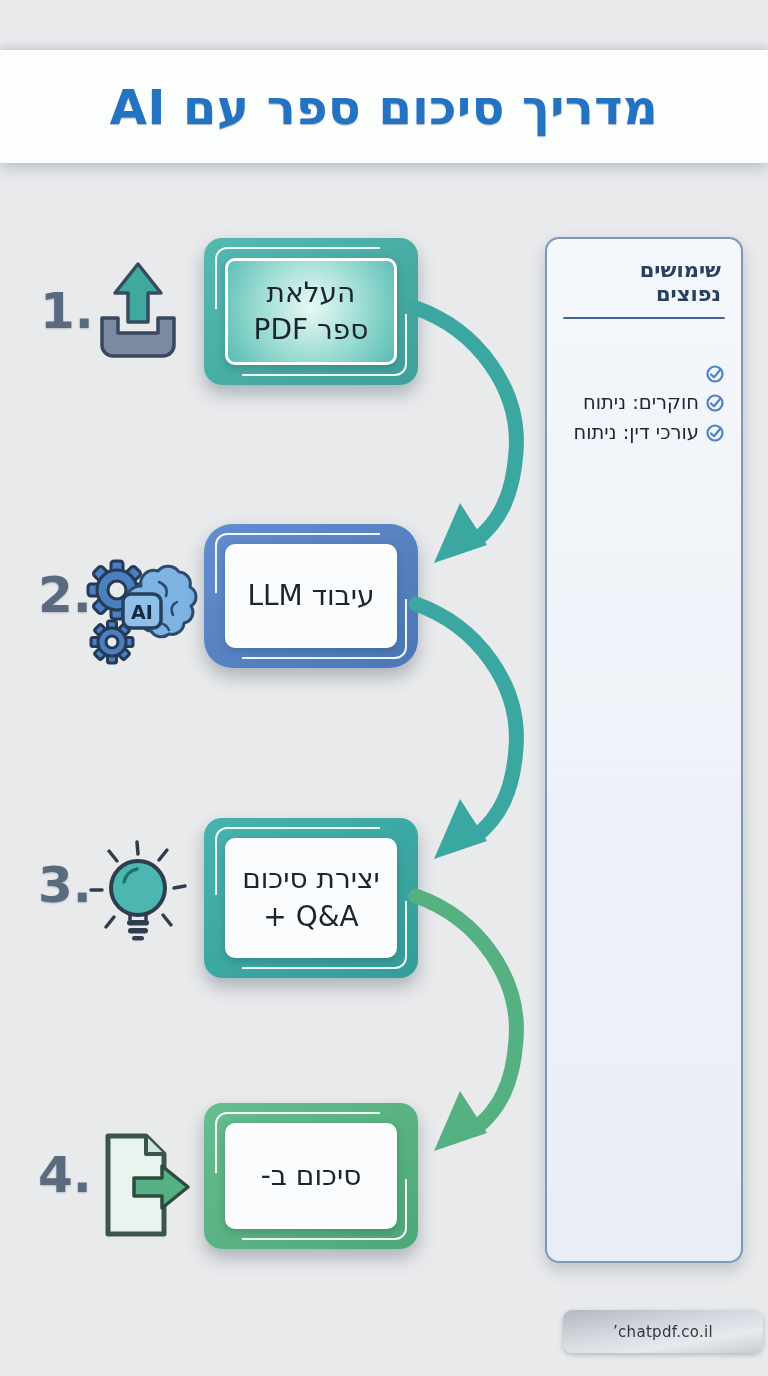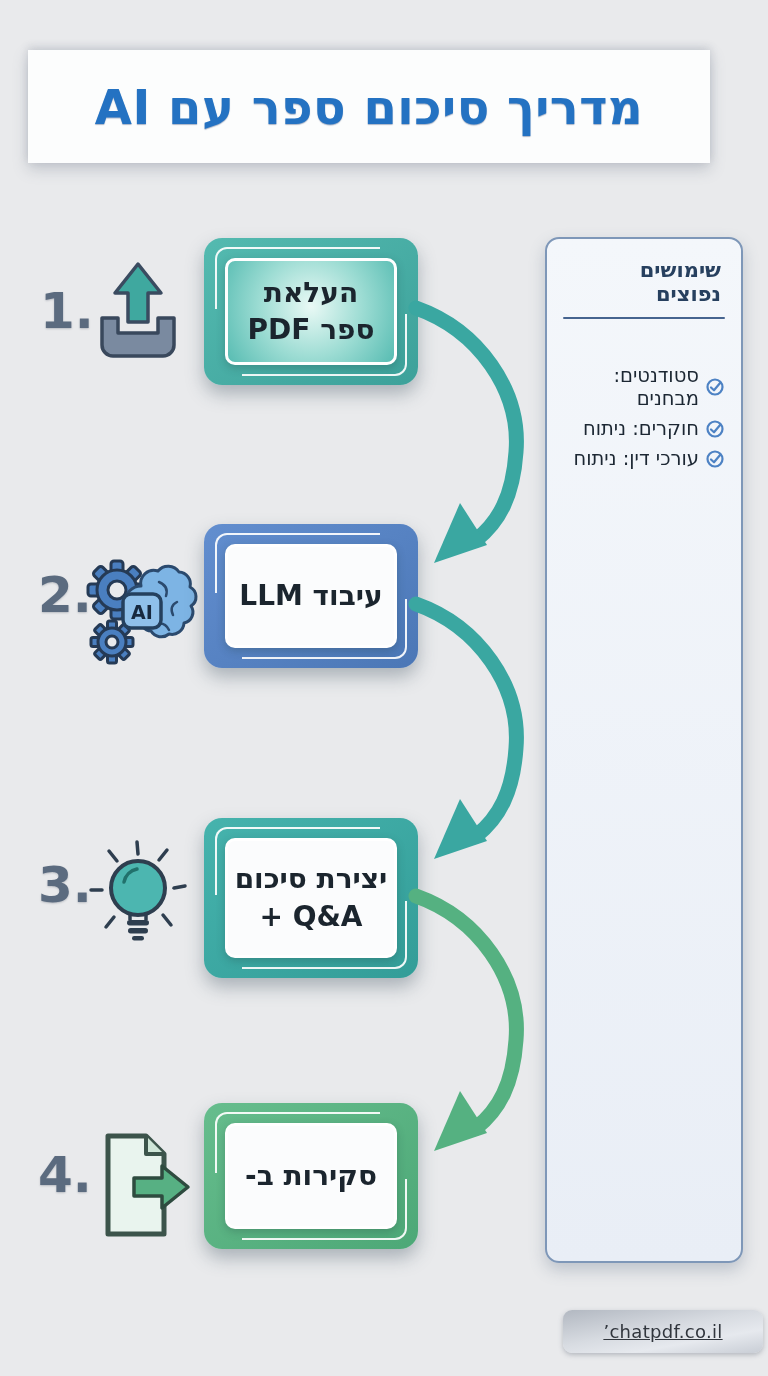--- a/index.html
+++ b/index.html
@@ -1,70 +1,70 @@
 <!DOCTYPE html>
 <html lang="he"><head>
 <meta charset="utf-8">
 <style>
   html,body{margin:0;padding:0;}
   body{font-family:"DejaVu Sans","Liberation Sans",sans-serif;background:#d9dadd;}
   .page{position:relative;width:768px;height:1376px;background:#e9eaec;overflow:hidden;margin:0 auto;}
 
   
-  .title-band{position:absolute;top:50px;left:0;width:682px;height:113px;background:#fcfdfd;
+  .title-band{position:absolute;top:50px;left:0;width:768px;height:113px;background:#fcfdfd;
     box-shadow:0 -3px 8px rgba(90,100,120,.18),0 6px 14px rgba(90,100,120,.28);
-    display:flex;align-items:center;justify-content:center;margin-left:28px;}
+    display:flex;align-items:center;justify-content:center;}
   .title-text{direction:rtl;font-size:48px;font-weight:bold;color:#2472c2;letter-spacing:.5px;
     text-shadow:0 1px 1px rgba(20,50,100,.35);}
 
   
   .step-number{position:absolute;font-size:50px;font-weight:bold;color:#5b6b7f;
     text-shadow:0 1px 2px rgba(40,50,70,.25);}
   .n1{left:40px;top:282px;} .n2{left:38px;top:566px;} .n3{left:38px;top:856px;} .n4{left:38px;top:1146px;}
 
   .step-icon{position:absolute;}
   .i1{left:92px;top:258px;} .i2{left:85px;top:548px;text-align:center;} .i3{left:86px;top:838px;} .i4{left:92px;top:1126px;}
 
   .flow-box{position:absolute;left:204px;width:214px;border-radius:18px;
     box-shadow:0 9px 18px rgba(55,75,90,.35);}
   .b1{top:238px;height:147px;background:linear-gradient(145deg,#54bab0,#3da19a);}
-  .b2{top:524px;height:144px;background:linear-gradient(145deg,#628ecf,#4b77b6);}
+  .b2{top:524px;height:144px;background:linear-gradient(145deg,#628ecf,#4b77b6);border-radius:28px;}
   .b3{top:818px;height:160px;background:linear-gradient(145deg,#46b3ad,#339d98);}
   .b4{top:1103px;height:146px;background:linear-gradient(145deg,#66bd8d,#4da877);}
   .deco-tl{position:absolute;top:9px;left:11px;right:38px;bottom:52%;
     border-top:2.5px solid rgba(255,255,255,.92);border-left:2.5px solid rgba(255,255,255,.92);
     border-top-left-radius:12px;pointer-events:none;}
   .deco-br{position:absolute;bottom:9px;right:11px;left:38px;top:52%;
     border-bottom:2.5px solid rgba(255,255,255,.92);border-right:2.5px solid rgba(255,255,255,.92);
     border-bottom-right-radius:12px;pointer-events:none;}
   .inner-box{position:absolute;top:20px;bottom:20px;left:21px;right:21px;border-radius:10px;
     background:#fbfcfd;border:3px solid #ffffff;display:flex;flex-direction:column;
     align-items:center;justify-content:center;gap:3px;box-shadow:0 3px 8px rgba(30,60,60,.25);}
   .inner-mint{background:radial-gradient(circle at 50% 45%,#e9f9f5 0%,#9cdcd3 52%,#57bcb2 100%);}
-  .box-line{font-size:28px;font-weight:bold;color:#1b252e;line-height:1.22;white-space:nowrap;}
+  .box-line{font-size:28px;font-weight:normal;color:#1b252e;line-height:1.22;white-space:nowrap;}
 
   
   .flow-arrow{position:absolute;width:135px;height:270px;}
   .a1{left:402px;top:300px;} .a2{left:402px;top:596px;} .a3{left:402px;top:888px;}
 
   
   .sidebar{position:absolute;left:545px;top:237px;width:198px;height:1026px;box-sizing:border-box;
     background:linear-gradient(180deg,#f4f7fb,#e9eef6);border:2px solid #7e97b8;border-radius:14px;
     box-shadow:0 7px 16px rgba(90,105,130,.30);}
   .sidebar-title{direction:rtl;margin:19px 20px 0 28px;font-size:21px;font-weight:bold;color:#27405f;}
   .sidebar-divider{margin:11px 16px 0 16px;height:2px;background:#46648f;border-radius:1px;}
   .sidebar-list{direction:rtl;margin:45px 16px 0 12px;display:flex;flex-direction:column;gap:7px;}
   .sidebar-item{display:flex;align-items:center;gap:6px;font-size:19.5px;color:#1c2733;}
   .check-icon{flex:0 0 auto;display:inline-flex;}
 
   
   .site-badge{position:absolute;left:563px;top:1310px;width:200px;height:43px;border-radius:9px;
     background:linear-gradient(170deg,#b2b8c1 0%,#d7dbe1 45%,#e6e9ee 70%,#c8cdd5 100%);
     box-shadow:0 2px 5px rgba(80,90,105,.35);display:flex;align-items:center;justify-content:center;}
-  .site-text{direction:ltr;font-size:18px;color:#31363d;letter-spacing:.3px;text-decoration:underline;}
+  .site-text{direction:ltr;font-size:15px;color:#31363d;letter-spacing:.3px;}
 </style>
 </head>
 <body>
 
 <div class="page">
 
   <div class="title-band">
     <div class="title-text">מדריך סיכום ספר עם AI</div>
   </div>
 
@@ -173,21 +173,21 @@
     <div class="inner-box">
       <div class="box-line" dir="rtl">יצירת סיכום</div>
       <div class="box-line" dir="ltr">+ Q&amp;A</div>
     </div>
   </div>
 
   <div class="flow-box b4">
     <div class="deco-tl"></div>
     <div class="deco-br"></div>
     <div class="inner-box">
-      <div class="box-line" dir="rtl">סקירות ב-</div>
+      <div class="box-line" dir="rtl">סיכום ב-</div>
     </div>
   </div>
 
   <svg class="flow-arrow a1" viewBox="0 0 135 270">
     <path d="M14 8 C 76 30, 119 90, 114 152 C 111 196, 97 222, 74 240" fill="none" stroke="#3aa7a1" stroke-width="15" stroke-linecap="round"></path>
     <polygon points="32,263 85,245 58,203" fill="#3aa7a1"></polygon>
   </svg>
   <svg class="flow-arrow a2" viewBox="0 0 135 270">
     <path d="M14 8 C 76 30, 119 90, 114 152 C 111 196, 97 222, 74 240" fill="none" stroke="#3aa7a1" stroke-width="15" stroke-linecap="round"></path>
     <polygon points="32,263 85,245 58,203" fill="#3aa7a1"></polygon>
@@ -201,21 +201,20 @@
     <div class="sidebar-title">שימושים נפוצים</div>
     <div class="sidebar-divider"></div>
     <div class="sidebar-list">
       <div class="sidebar-item">
         <span class="check-icon">
           <svg width="20" height="20" viewBox="0 0 20 20">
               <circle cx="10" cy="10" r="7.5" fill="none" stroke="#4d82c4" stroke-width="2.2"></circle>
               <path d="M6 10.5 L9 13.3 L15.5 5.5" fill="none" stroke="#4d82c4" stroke-width="2.2" stroke-linecap="round" stroke-linejoin="round"></path>
             </svg>
         </span>
-        <span>סטודנטים: מבחנים</span>
       </div>
       <div class="sidebar-item">
         <span class="check-icon">
           <svg width="20" height="20" viewBox="0 0 20 20">
               <circle cx="10" cy="10" r="7.5" fill="none" stroke="#4d82c4" stroke-width="2.2"></circle>
               <path d="M6 10.5 L9 13.3 L15.5 5.5" fill="none" stroke="#4d82c4" stroke-width="2.2" stroke-linecap="round" stroke-linejoin="round"></path>
             </svg>
         </span>
         <span>חוקרים: ניתוח</span>
       </div>

